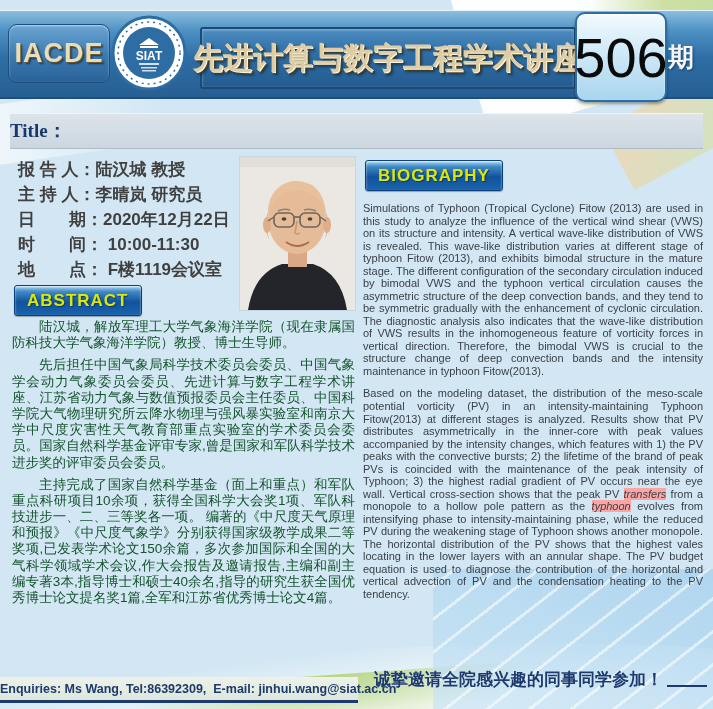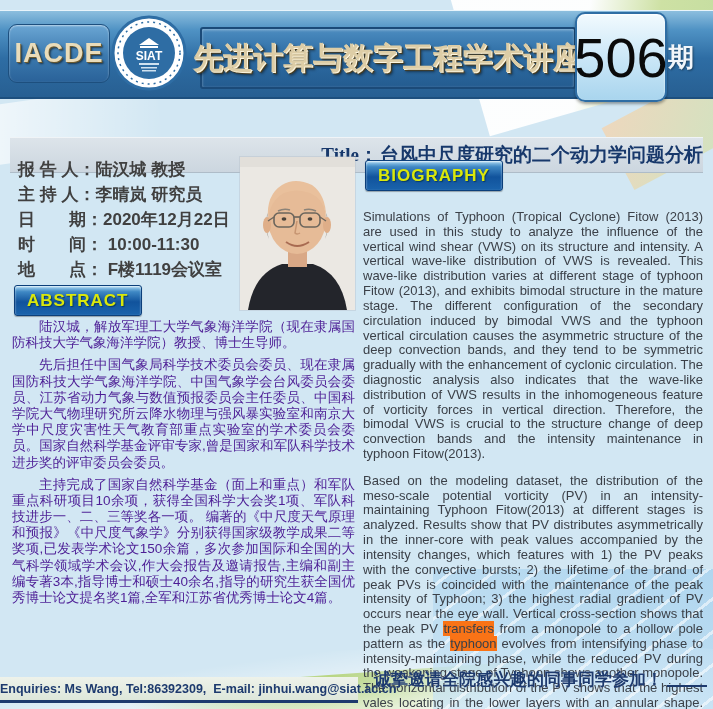--- a/index.html
+++ b/index.html
@@ -55,45 +55,45 @@
     border:2px solid #2e6da4;border-radius:10px;
     box-shadow:0 2px 3px rgba(0,0,0,.35),inset 0 1px 2px #ffffff;
     display:flex;align-items:center;justify-content:center;}
   .issue-box span{font-size:56px;font-weight:normal;color:#0a0a0a;}
   .issue-unit{left:668px;top:40px;z-index:3;font-size:26px;font-weight:bold;color:#f2f6fa;
     text-shadow:1px 1px 2px rgba(0,0,0,.4);}
   
   .title-bar{left:10px;top:113px;width:693px;height:34px;z-index:2;
     background:linear-gradient(180deg,#dde4ea 0%,#ccd6df 100%);
     border-top:1px solid #f0f4f7;border-bottom:1px solid #aebcc8;
-    display:flex;align-items:center;justify-content:flex-end;margin-top:24px;}
+    display:flex;align-items:center;justify-content:flex-start;}
   .title-bar .t-label{font-family:"Liberation Serif",serif;font-weight:bold;font-size:19px;color:#17386b;}
   .title-bar .t-text{font-weight:bold;font-size:19px;color:#17386b;margin-left:2px;}
   
   .info{left:18px;top:157px;width:225px;z-index:2;}
   .info-row{display:flex;height:25px;align-items:center;}
   .info-row .lbl,.info-row .val{font-size:17px;font-weight:bold;color:#404040;white-space:pre;}
   
   .photo{left:240px;top:157px;width:115px;height:153px;z-index:2;box-shadow:0 0 0 1px rgba(180,190,200,.4);}
   
   .sec-btn{z-index:2;height:29px;border:1px solid #0c3f7a;border-radius:3px;
     background:linear-gradient(180deg,#a5d6f2 0%,#3f88c4 20%,#11539c 55%,#1a63ac 100%);
     box-shadow:inset 0 1px 2px rgba(255,255,255,.75),0 1px 1px rgba(0,0,0,.3);
     display:flex;align-items:center;justify-content:flex-end;padding:0 12px;}
   .sec-btn span{font-size:17px;font-weight:bold;color:#d9e70c;letter-spacing:1px;
     text-shadow:1px 1px 1px #093a66;}
   .abstract-btn{left:14px;top:285px;}
   .bio-btn{left:365px;top:160px;}
   
   .cn-body{left:12px;top:319px;width:343px;z-index:2;}
-  .cn-body p{margin:0 0 6px;font-size:13.5px;line-height:1.2;color:#4c1d95;
+  .cn-body p{margin:0 0 6px;font-size:13.5px;line-height:1.2;color:#14532d;
     text-align:justify;text-indent:2em;font-weight:500;}
   .en-body{left:363px;top:198px;width:340px;z-index:2;}
-  .en-body p{margin:12px 0 10px;font-size:13px;line-height:1.14;color:#3b4048;text-align:justify;}
-  .en-body .hl{background:#f97316;}
+  .en-body p{margin:4px 0 10px;font-size:11px;line-height:1.14;color:#3b4048;text-align:justify;}
+  .en-body .hl{background:#fca5a5;font-style:italic;}
   
   .enquiries{left:0;top:677px;width:358px;height:23px;z-index:2;
     background:linear-gradient(180deg,#eef2ea,#dde7da);
     border-bottom:3px solid #1d3a6e;
     display:flex;align-items:center;}
   .enquiries span{font-size:12.5px;font-weight:bold;color:#1d3a6e;white-space:pre;}
   .invitation{left:358px;top:668px;width:351px;z-index:2;display:flex;align-items:flex-end;}
   .invitation .inv-text{font-size:17px;font-weight:bold;color:#1d3a6e;white-space:nowrap;
     text-shadow:0 0 1px rgba(255,255,255,.6);margin-left:16px;}
   .invitation .inv-line{flex:1;border-bottom:2px solid #1d3a6e;margin:0 2px 4px 4px;}
@@ -132,21 +132,20 @@
   <span>先进计算与数字工程学术讲座</span>
 </div>
 
 <div class="layer issue-box">
   <span>506</span>
 </div>
 <div class="layer issue-unit">期</div>
 
 <div class="layer title-bar">
   <span class="t-label">Title：</span>
-  <span class="t-text">台风中尺度研究的二个动力学问题分析</span>
 </div>
 
 <div class="layer info">
   <div class="info-row">
     <span class="lbl">报 告 人：</span>
     <span class="val">陆汉城 教授</span>
   </div>
   <div class="info-row">
     <span class="lbl">主 持 人：</span>
     <span class="val">李晴岚 研究员</span>
@@ -191,21 +190,21 @@
     <path d="M44 84 Q57 96 71 84 Q64 90 57 90 Q50 90 44 84 Z" fill="#f2efe9" opacity="0.9"></path>
   </svg>
 </div>
 
 <div class="layer sec-btn abstract-btn">
   <span>ABSTRACT</span>
 </div>
 
 <div class="layer cn-body">
   <p>陆汉城，解放军理工大学气象海洋学院（现在隶属国防科技大学气象海洋学院）教授、博士生导师。</p>
-  <p>先后担任中国气象局科学技术委员会委员、现在隶属国防科技大学气象海洋学院、中国气象学会台风委员会委员、江苏省动力气象与数值预报委员会主任委员、中国科学院大气物理研究所云降水物理与强风暴实验室和南京大学中尺度灾害性天气教育部重点实验室的学术委员会委员。国家自然科学基金评审专家,曾是国家和军队科学技术进步奖的评审委员会委员。</p>
+  <p>先后担任中国气象局科学技术委员会委员、中国气象学会动力气象委员会委员、先进计算与数字工程学术讲座、江苏省动力气象与数值预报委员会主任委员、中国科学院大气物理研究所云降水物理与强风暴实验室和南京大学中尺度灾害性天气教育部重点实验室的学术委员会委员。国家自然科学基金评审专家,曾是国家和军队科学技术进步奖的评审委员会委员。</p>
   <p>主持完成了国家自然科学基金（面上和重点）和军队重点科研项目10余项，获得全国科学大会奖1项、军队科技进步一、二、三等奖各一项。 编著的《中尺度天气原理和预报》《中尺度气象学》分别获得国家级教学成果二等奖项,已发表学术论文150余篇，多次参加国际和全国的大气科学领域学术会议,作大会报告及邀请报告,主编和副主编专著3本,指导博士和硕士40余名,指导的研究生获全国优秀博士论文提名奖1篇,全军和江苏省优秀博士论文4篇。</p>
 </div>
 
 <div class="layer sec-btn bio-btn">
   <span>BIOGRAPHY</span>
 </div>
 
 <div class="layer en-body">
   <p>Simulations of Typhoon (Tropical Cyclone) Fitow (2013) are used in this study to analyze the influence of the vertical wind shear (VWS) on its structure and intensity. A vertical wave-like distribution of VWS is revealed. This wave-like distribution varies at different stage of typhoon Fitow (2013), and exhibits bimodal structure in the mature stage. The different configuration of the secondary circulation induced by bimodal VWS and the typhoon vertical circulation causes the asymmetric structure of the deep convection bands, and they tend to be symmetric gradually with the enhancement of cyclonic circulation. The diagnostic analysis also indicates that the wave-like distribution of VWS results in the inhomogeneous feature of vorticity forces in vertical direction. Therefore, the bimodal VWS is crucial to the structure change of deep convection bands and the intensity maintenance in typhoon Fitow(2013).</p>
   <p><span>Based on the modeling dataset, the distribution of the meso-scale potential vorticity (PV) in an intensity-maintaining Typhoon Fitow(2013) at different stages is analyzed. Results show that PV distributes asymmetrically in the inner-core with peak values accompanied by the intensity changes, which features with 1) the PV peaks with the convective bursts; 2) the lifetime of the brand of peak PVs is coincided with the maintenance of the peak intensity of Typhoon; 3) the highest radial gradient of PV occurs near the eye wall. Vertical cross-section shows that the peak PV </span><span class="hl">transfers</span><span> from a monopole to a hollow pole pattern as the </span><span class="hl">typhoon</span><span> evolves from intensifying phase to intensity-maintaining phase, while the reduced PV during the weakening stage of Typhoon shows another monopole. The horizontal distribution of the PV shows that the highest vales locating in the lower layers with an annular shape. The PV budget equation is used to diagnose the contribution of the horizontal and vertical advection of PV and the condensation heating to the PV tendency.</span></p>

